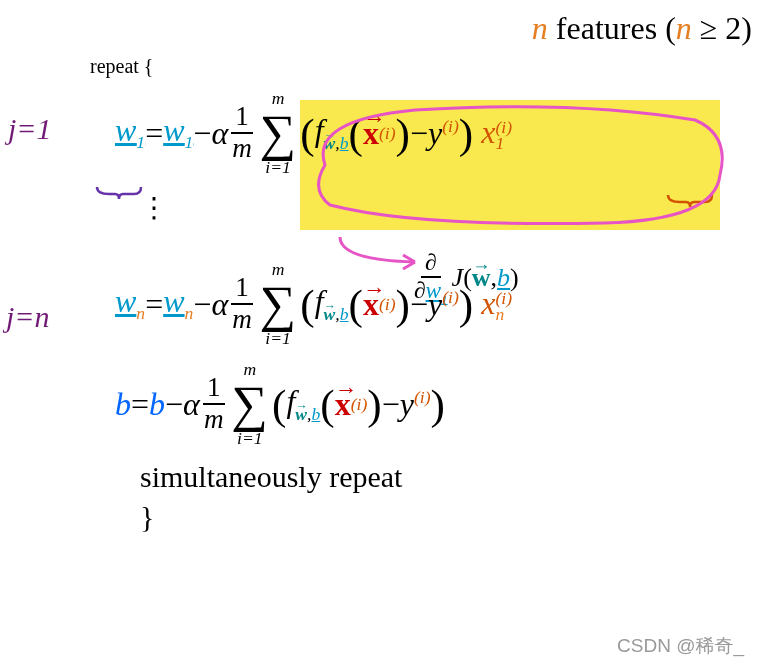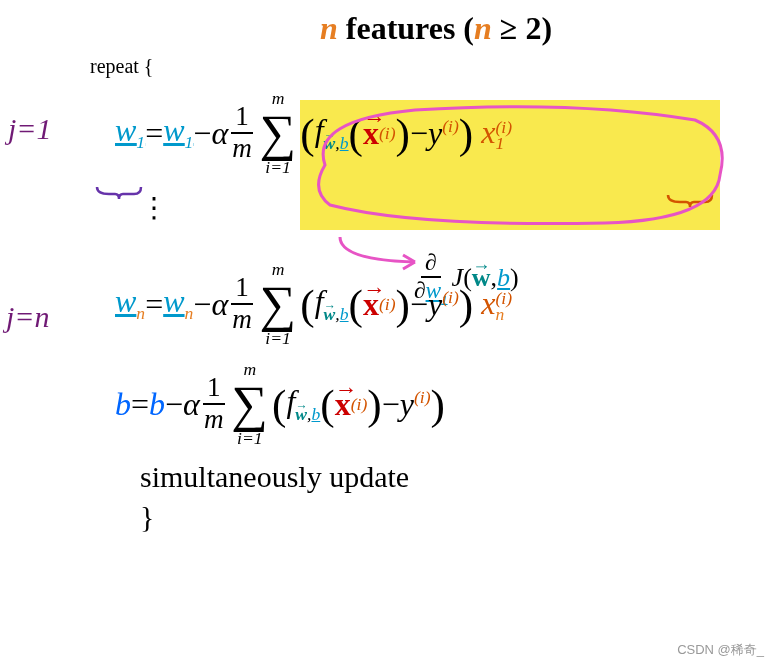--- a/index.html
+++ b/index.html
@@ -12,24 +12,23 @@
       overflow: hidden;
     }
     .container {
       position: relative;
       width: 100%;
       height: 100%;
       padding: 10px 20px;
     }
     .title {
       font-size: 32px;
-      text-align: center;
+      text-align: right;
       margin-left: 100px;
       margin-bottom: 8px;
-      font-weight: bold;
     }
     .orange { color: #e67e22; font-style: italic; }
     .blue { color: #0099cc; font-style: italic; text-decoration: underline; }
     .blue-b { color: #0066ff; font-style: italic; }
     .teal { color: #008888; font-weight: bold; }
     .red { color: #cc0000; font-weight: bold; }
     .orange-b { color: #d35400; font-style: italic; }
     .repeat { font-size: 20px; margin-left: 70px; margin-bottom: 5px; }
     .annotation {
       position: absolute;
@@ -85,24 +84,24 @@
       left: 410px;
       top: 250px;
       font-size: 26px;
       display: flex;
       align-items: center;
     }
     .sim-text { font-size: 30px; margin-left: 120px; margin-top: 6px; }
     .close-brace { font-size: 30px; margin-left: 120px; margin-top: 6px;}
     .watermark {
       position: absolute;
-      right: 8px;
+      right: 28px;
       bottom: 8px;
       color: #999;
-      font-size: 13px;
+      font-size: 19px;
       font-family: sans-serif;
     }
     .paren { font-size: 1.35em; vertical-align: middle; }
   </style>
 </head>
 <body>
 
 <div class="container">
 
   <div class="highlight-box hb1"></div>
@@ -229,17 +228,17 @@
     <span style="font-style:italic;"><span>f</span><span class="sub"><span class="vec teal">w</span><span>,</span><span class="blue">b</span></span></span>
     <span class="paren">(</span>
     <span class="vec red">x</span>
       <span class="sup orange-b">(i)</span>
     <span class="paren">)</span>
     <span> − </span>
     <span style="font-style:italic;"><span>y</span><span class="sup orange-b">(i)</span></span>
     <span class="paren">)</span>
   </div>
 
-  <div class="sim-text">simultaneously update</div>
+  <div class="sim-text">simultaneously repeat</div>
   <div class="close-brace">}</div>
 
   <div class="watermark">CSDN @稀奇_</div>
 </div>
 
 </body></html>

